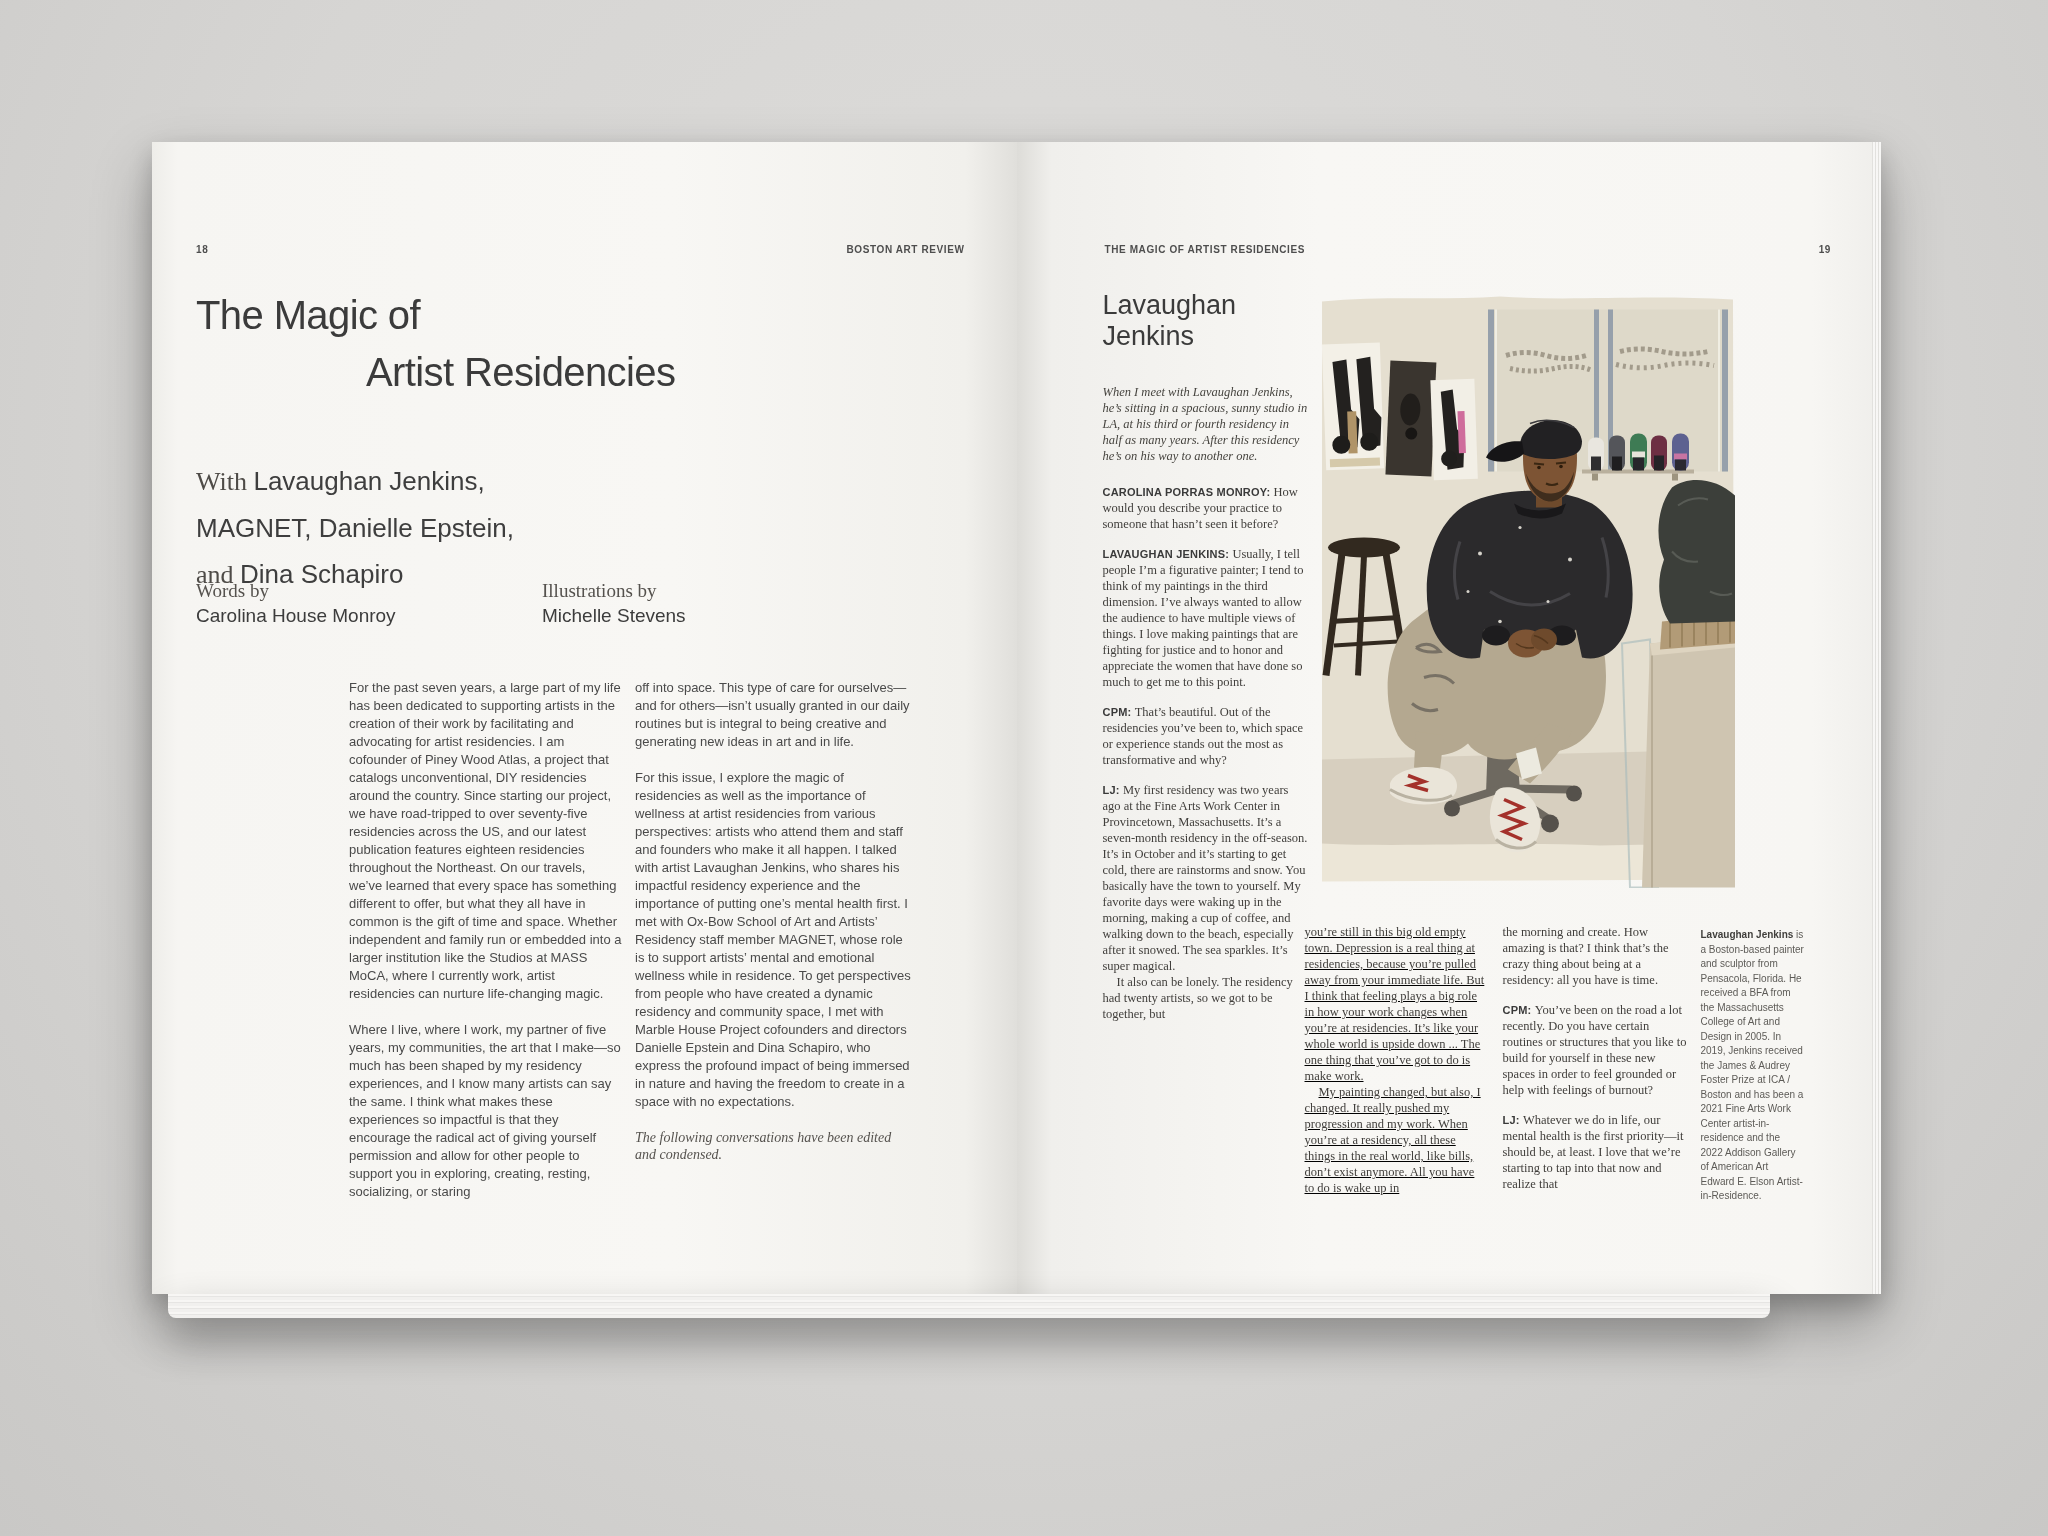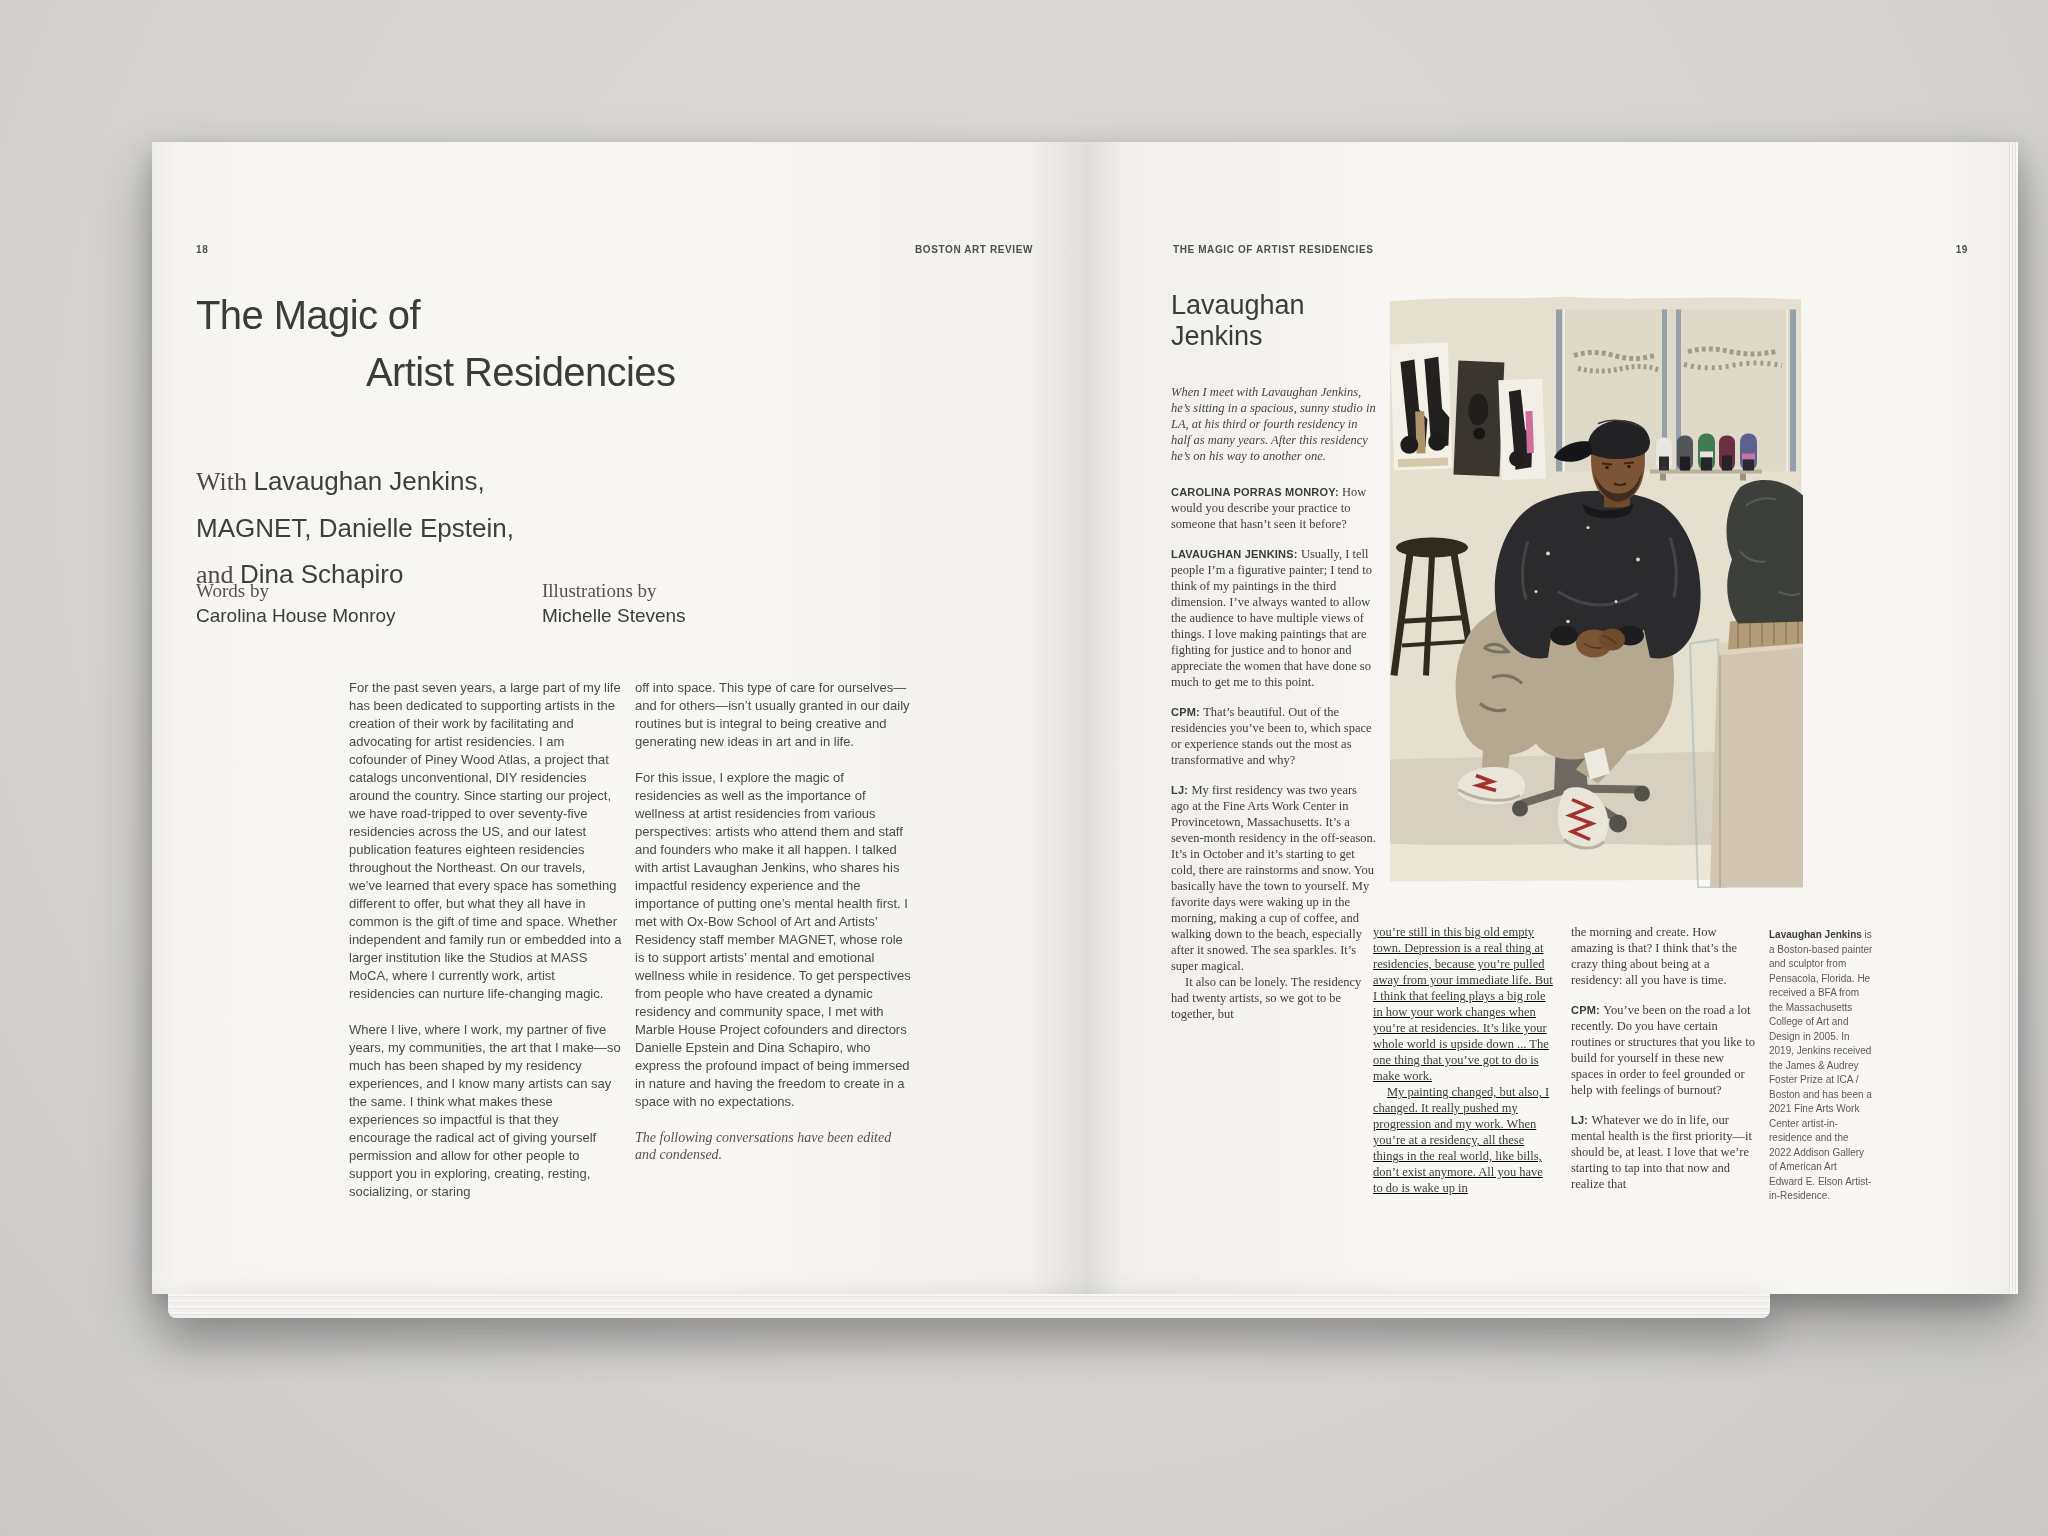--- a/index.html
+++ b/index.html
@@ -1,19 +1,19 @@
 <!DOCTYPE html>
 <html lang="en" style="--c-background: #d6d5d3; --c-page: #f8f7f4; --c-text-dark: #3b3b3b; --c-text-body: #4a4a4a; --c-paper: #e5dfd0; --c-floor: #d7cfbf; --c-window: #ded9c9; --c-frame-blue: #96a0ab; --c-scribble: #8a8172; --c-pink: #cf6d9c; --c-stool: #32291f; --c-bust: #3c3f3a; --c-pedestal: #cfc5b1; --c-wood-base: #b29b77; --c-sweatshirt: #2b2a2c; --c-skin: #7d5434; --c-beard: #3f2d1d; --c-cap: #222123; --c-pants: #b4a890; --c-paint-smudge: #6e685e; --c-chair-red: #8c1f24; --c-chair-base: #6e6960; --c-shoe-white: #eae5d9; --c-lace-red: #a4312b;"><head>
 <meta charset="utf-8">
 <style>
   html,body{margin:0;padding:0;}
   body{background:#d2d1cf;font-family:"Liberation Sans",sans-serif;}
   .stage{position:relative;width:2048px;height:1536px;overflow:hidden;
          background:radial-gradient(ellipse at 50% 30%, #dddcda 0%, #d6d5d3 55%, #c9c8c6 100%);}
-  .book{position:absolute;left:152px;top:142px;width:1866px;height:1152px;display:flex;
+  .book{position:absolute;left:152px;top:142px;width:1729px;height:1152px;display:flex;
         box-shadow:0 28px 55px rgba(0,0,0,.30), 0 10px 22px rgba(0,0,0,.18);}
   .page{position:relative;width:50%;height:100%;}
   .page.left{background:linear-gradient(to right,#eeede9 0%,#f6f5f2 3%,#f8f7f4 60%,#f1f0ec 94%,#e0dfdb 100%);}
   .page.right{background:linear-gradient(to right,#dddcd8 0%,#f0efec 4%,#f8f7f4 35%,#f7f6f3 92%,#efeeeb 100%);}
   .fore-edge{position:absolute;right:0;top:0;bottom:0;width:9px;
         background:repeating-linear-gradient(90deg, rgba(0,0,0,.06) 0 1px, rgba(255,255,255,.5) 1px 3px);}
   .stack{position:absolute;left:168px;top:1294px;width:1602px;height:24px;
         background:repeating-linear-gradient(180deg,#f7f6f4 0 2px,#e6e5e3 2px 3px,#f1f0ee 3px 6px);
         border-radius:0 0 8px 8px;box-shadow:0 20px 40px rgba(0,0,0,.30);}
   .abs{position:absolute;}

